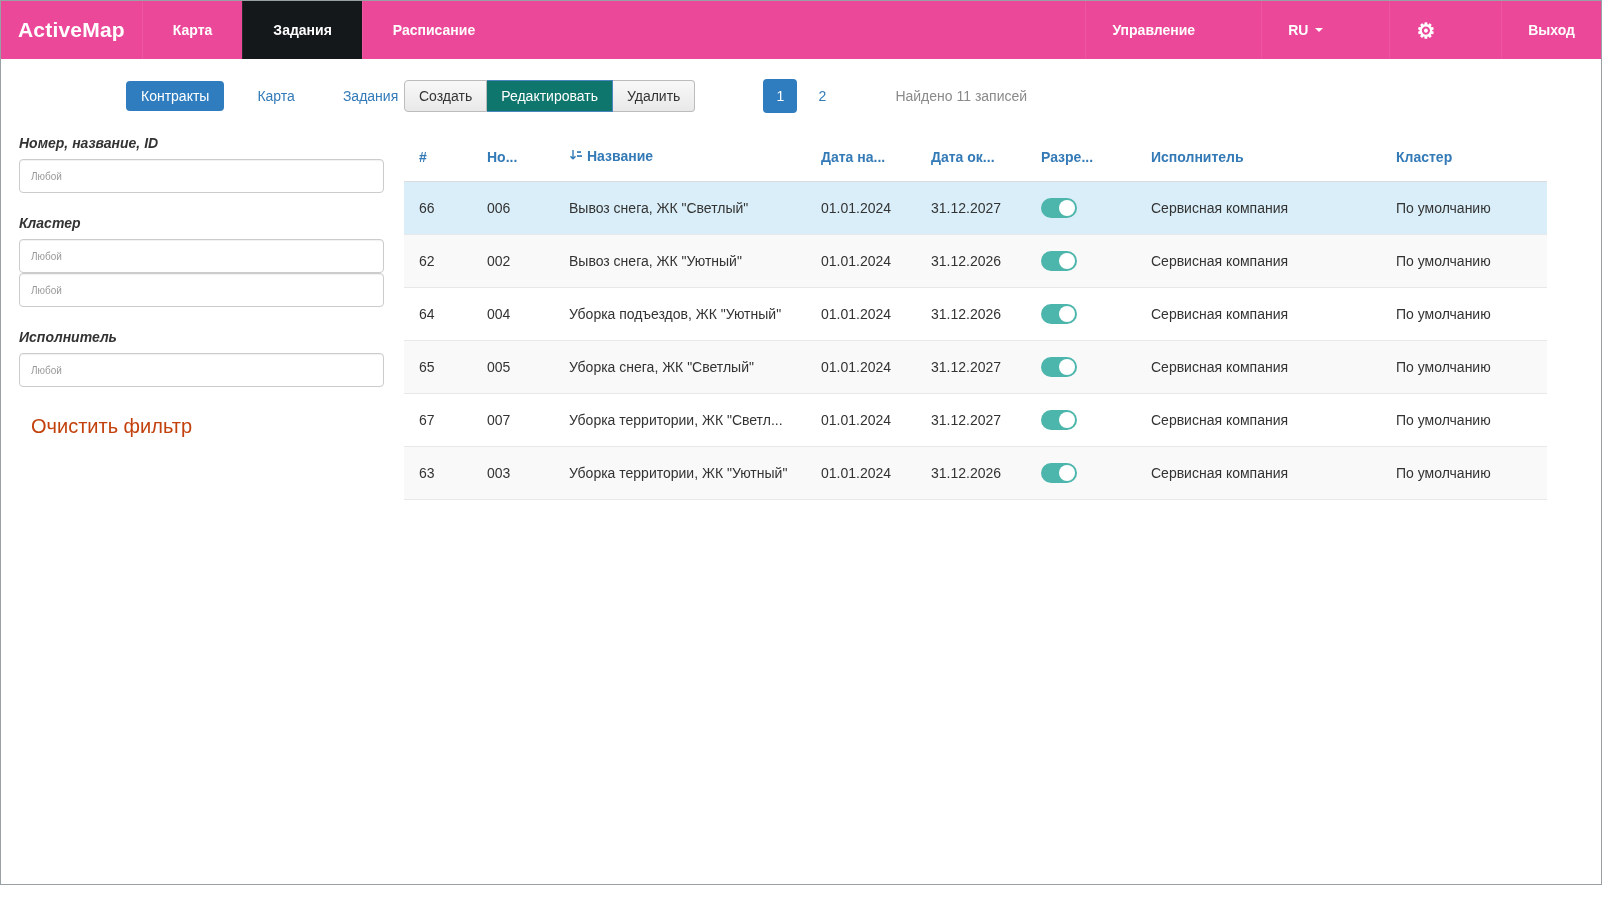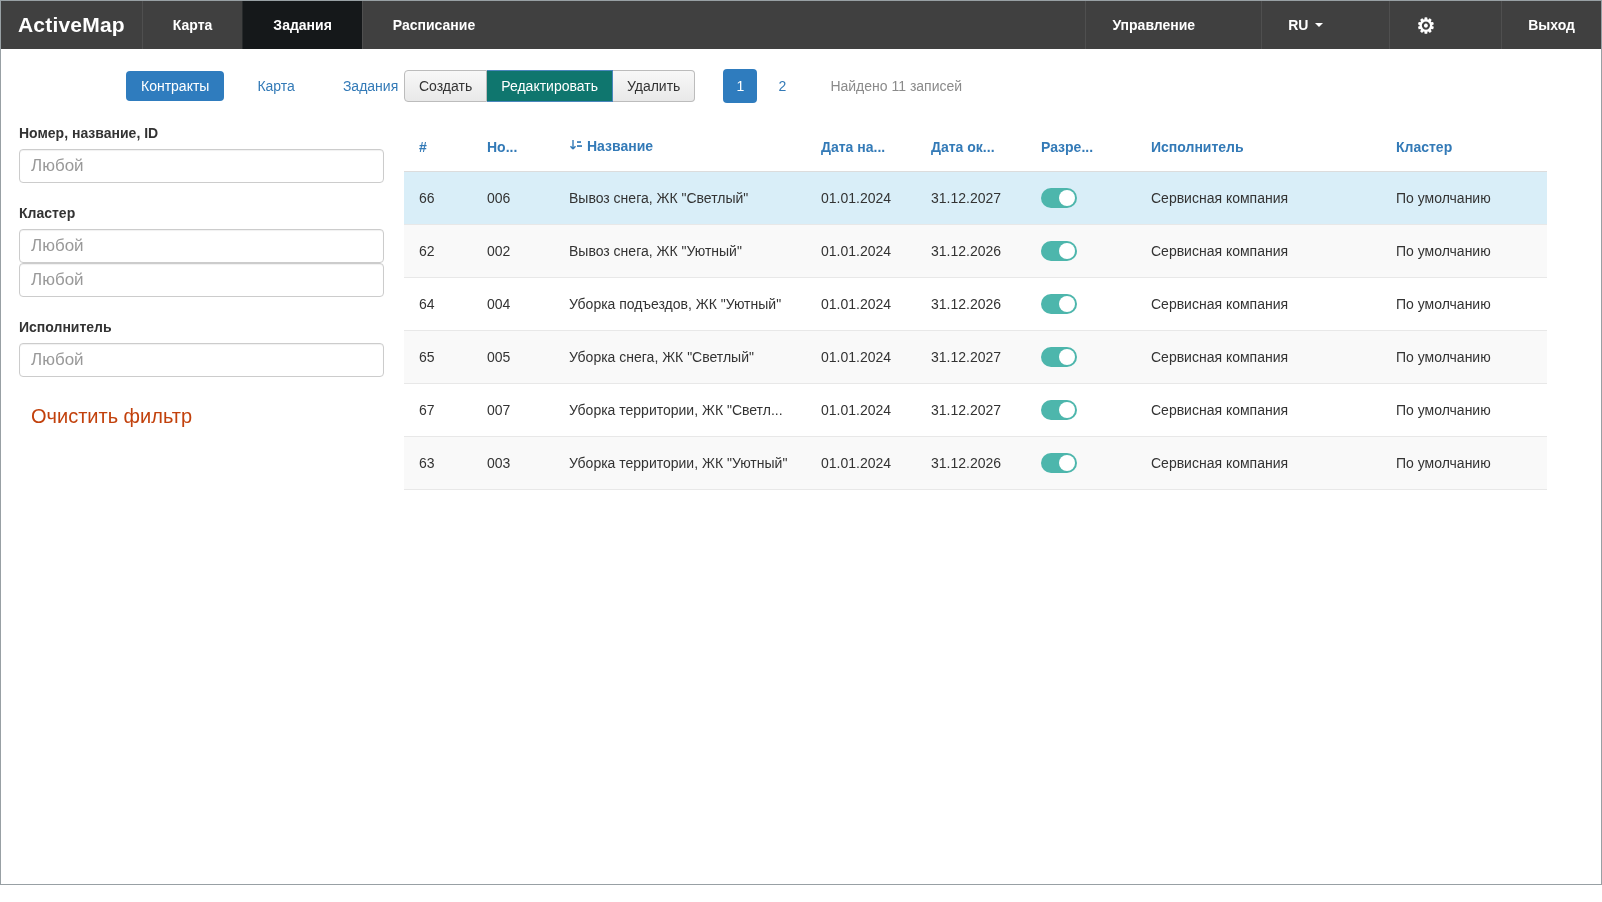--- a/index.html
+++ b/index.html
@@ -12,21 +12,21 @@
   }
   .page {
     width: 1602px; height: 885px;
     border: 1px solid #98a0a4;
     background: #fff;
     overflow: hidden;
   }
 
   
   .topnav {
-    height: 48px; background: #404040;
+    height: 58px; background: #ec4899;
     display: flex; align-items: stretch; color: #fff;
   }
   .brand {
     display: flex; align-items: center;
     font-size: 21px; font-weight: bold; padding: 0 17px;
     letter-spacing: .2px;
   }
   .topnav-tabs { display: flex; }
   .topnav-tab {
     display: flex; align-items: center; padding: 0 30px;
@@ -51,51 +51,51 @@
   .toolbar { display: flex; align-items: center; padding: 20px 0; }
   .toolbar-left {
     width: 403px; flex: 0 0 403px; padding-left: 125px;
     display: flex; align-items: center; gap: 18px;
   }
   .subnav-tab {
     color: #337ab7; font-size: 14px; padding: 7px 15px;
     border-radius: 4px; cursor: pointer; white-space: nowrap;
   }
   .subnav-tab.active { background: #2f7cbe; color: #fff; }
-  .toolbar-right { display: flex; align-items: center; }
+  .toolbar-right { display: flex; align-items: center; gap: 40px; }
   .btn-group { display: flex; }
   .btn {
     font-size: 14px; padding: 7px 14px; cursor: pointer;
     border: 1px solid #bcbcbc; color: #333;
     background: linear-gradient(#f8f8f8, #e9e9e9);
     white-space: nowrap;
   }
   .btn + .btn { border-left: none; }
   .btn:first-child { border-radius: 4px 0 0 4px; }
   .btn:last-child { border-radius: 0 4px 4px 0; }
   .btn.active { background: #0f766e; color: #fff; border-color: #4a86bd; }
   .pagination { display: flex; align-items: center; margin-left: 28px; gap: 8px; }
   .page-btn {
     min-width: 34px; height: 34px; padding: 0 8px;
     display: flex; align-items: center; justify-content: center;
     font-size: 14px; color: #337ab7; border-radius: 4px; cursor: pointer;
   }
   .page-btn.active { background: #2f7cbe; color: #fff; }
-  .result-count { margin-left: 31px; color: #8a8a8a; font-size: 14px; text-align: right; }
+  .result-count { margin-left: 16px; color: #8a8a8a; font-size: 14px; text-align: right; }
 
   
   .main { display: flex; align-items: flex-start; }
 
   
   .filters { width: 403px; flex: 0 0 403px; padding: 0 20px 0 18px; }
-  .filter-label { font-weight: bold; font-size: 14px; color: #333; margin: 22px 0 8px; }
+  .filter-label { font-weight: bold; font-size: 14px; color: #333; margin: 22px 0 8px; font-style: italic; }
   .filter-field:first-child .filter-label { margin-top: 2px; }
   .filter-input {
     width: 100%; height: 34px; border: 1px solid #ccc; border-radius: 4px;
-    padding: 6px 11px; font-size: 17px; color: #555;
+    padding: 6px 11px; font-size: 10px; color: #555;
     font-family: "Liberation Sans", sans-serif;
     box-shadow: inset 0 1px 1px rgba(0,0,0,.06);
   }
   .filter-input::placeholder { color: #999; }
   .clear-filter {
     display: inline-block; margin: 28px 0 0 12px;
     color: #c2410c; font-size: 20px; cursor: pointer;
   }
 
   

